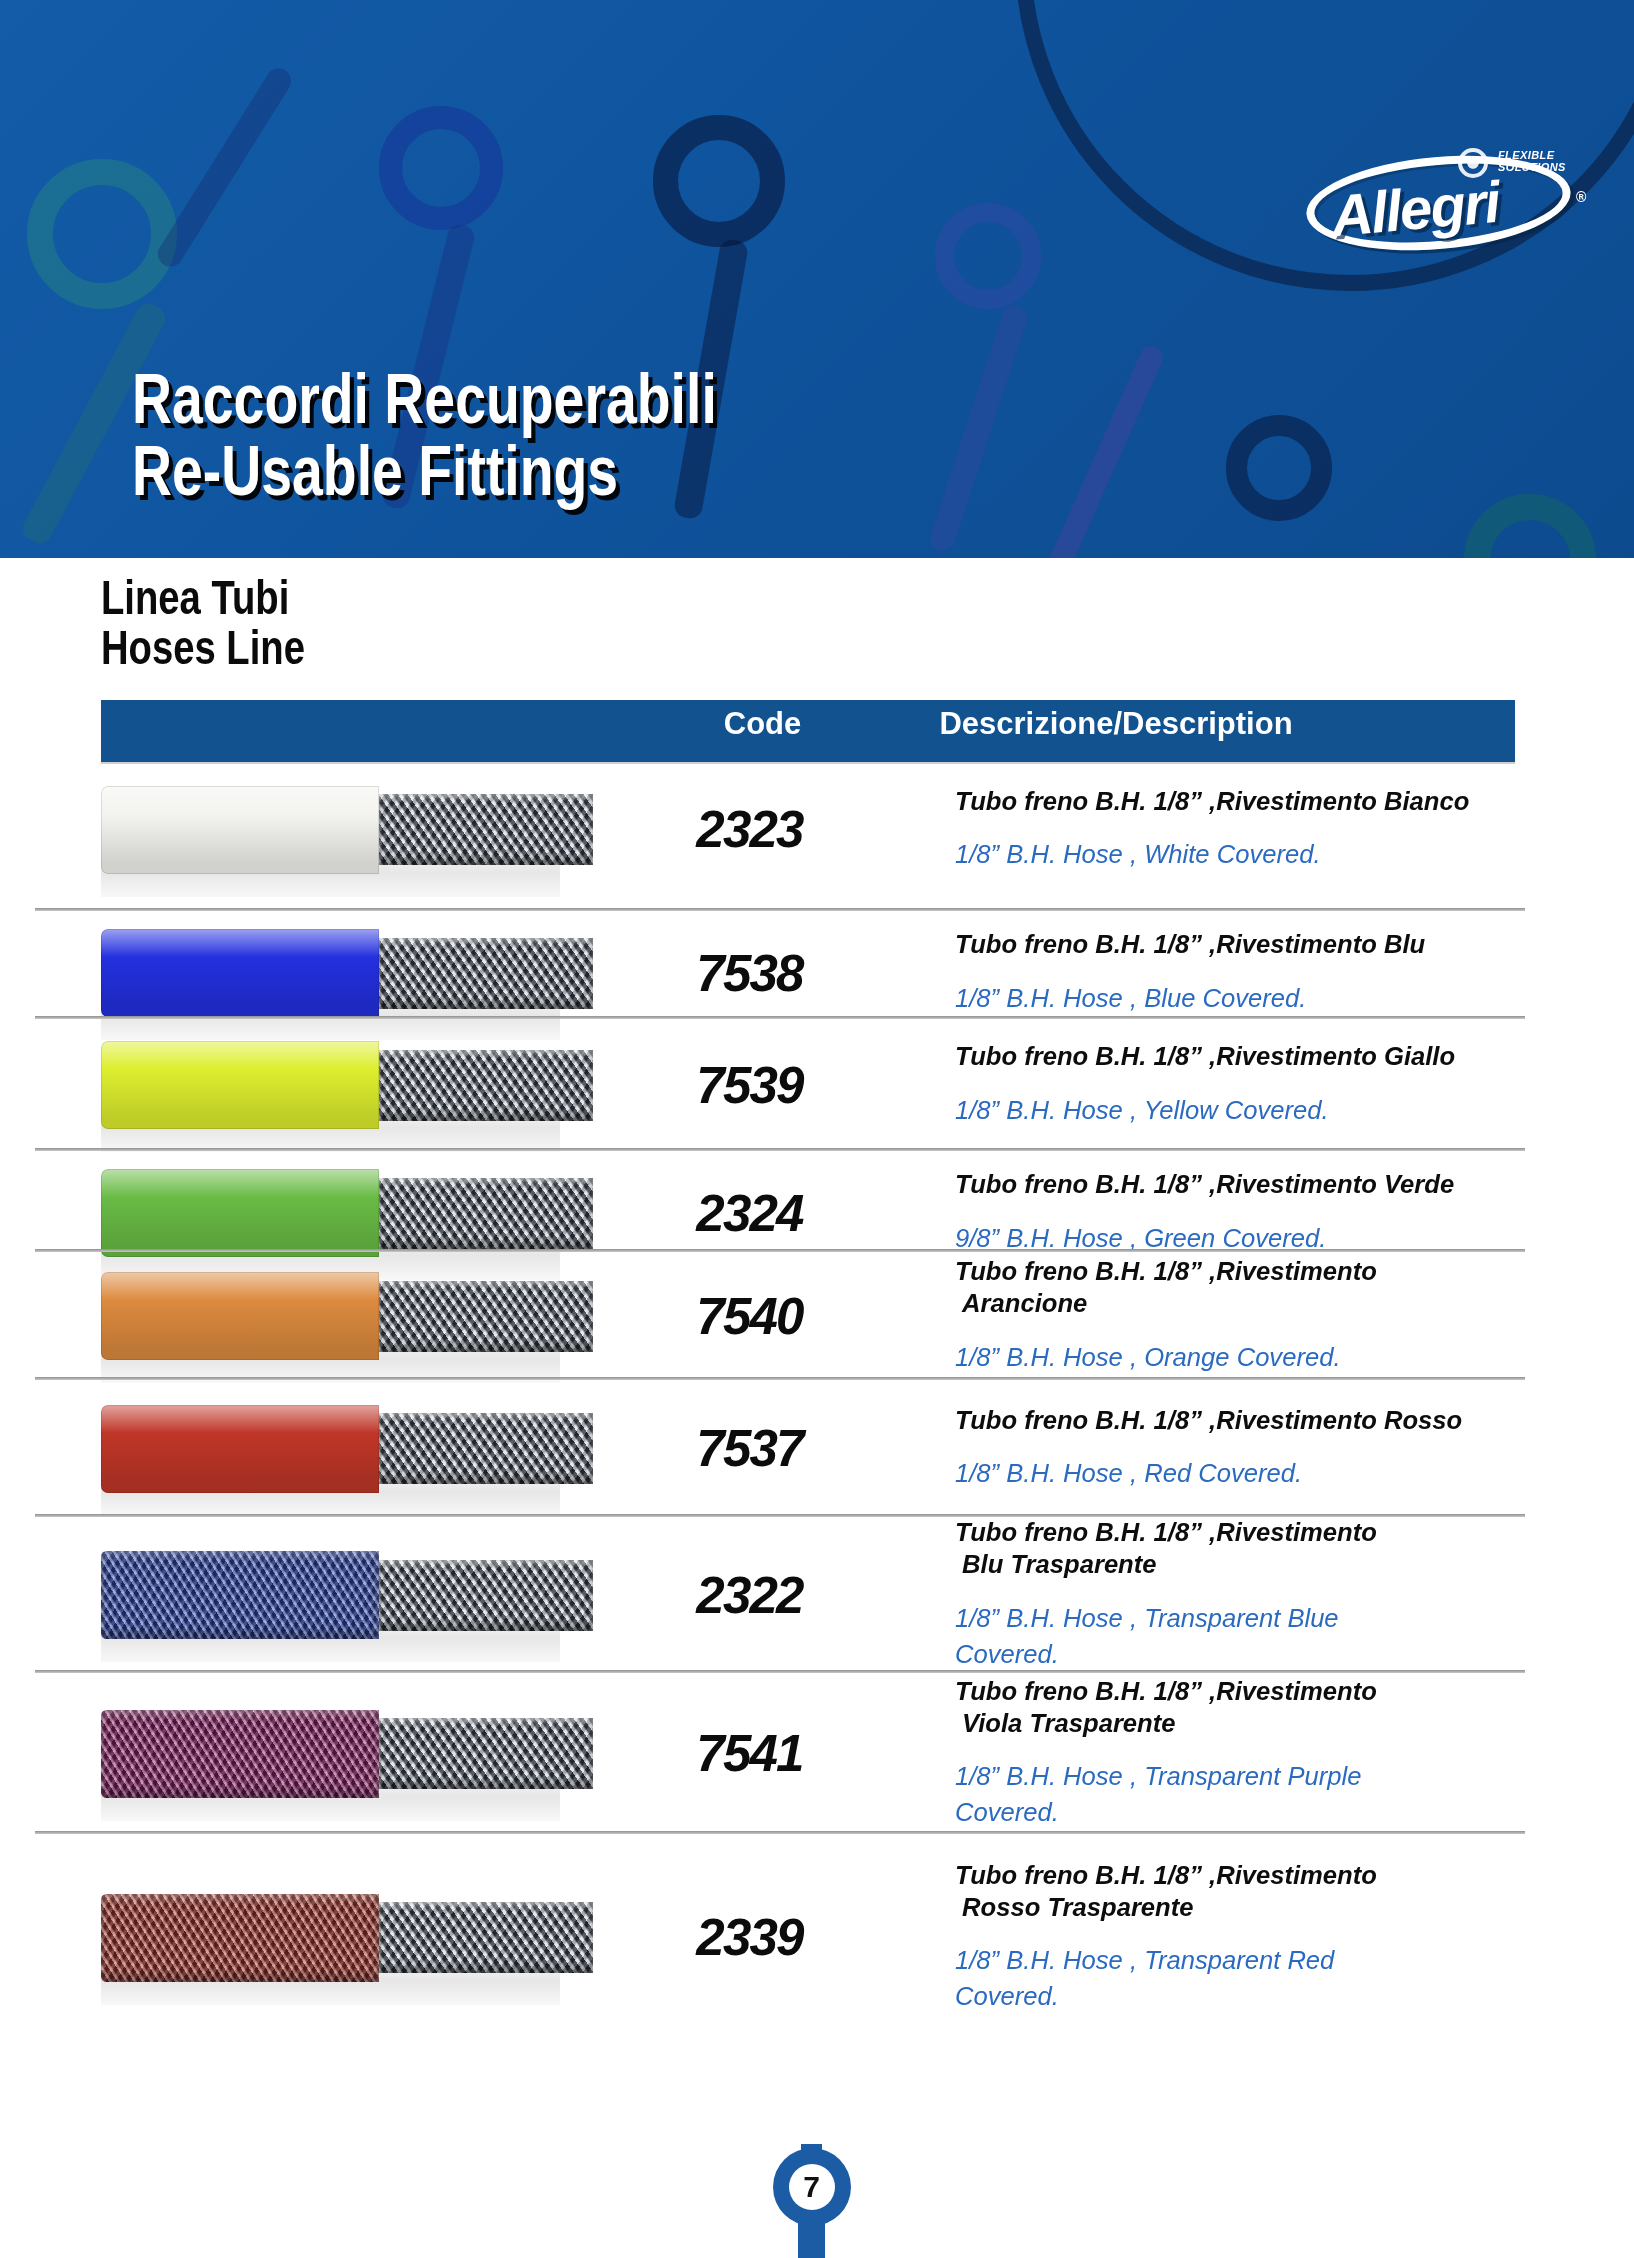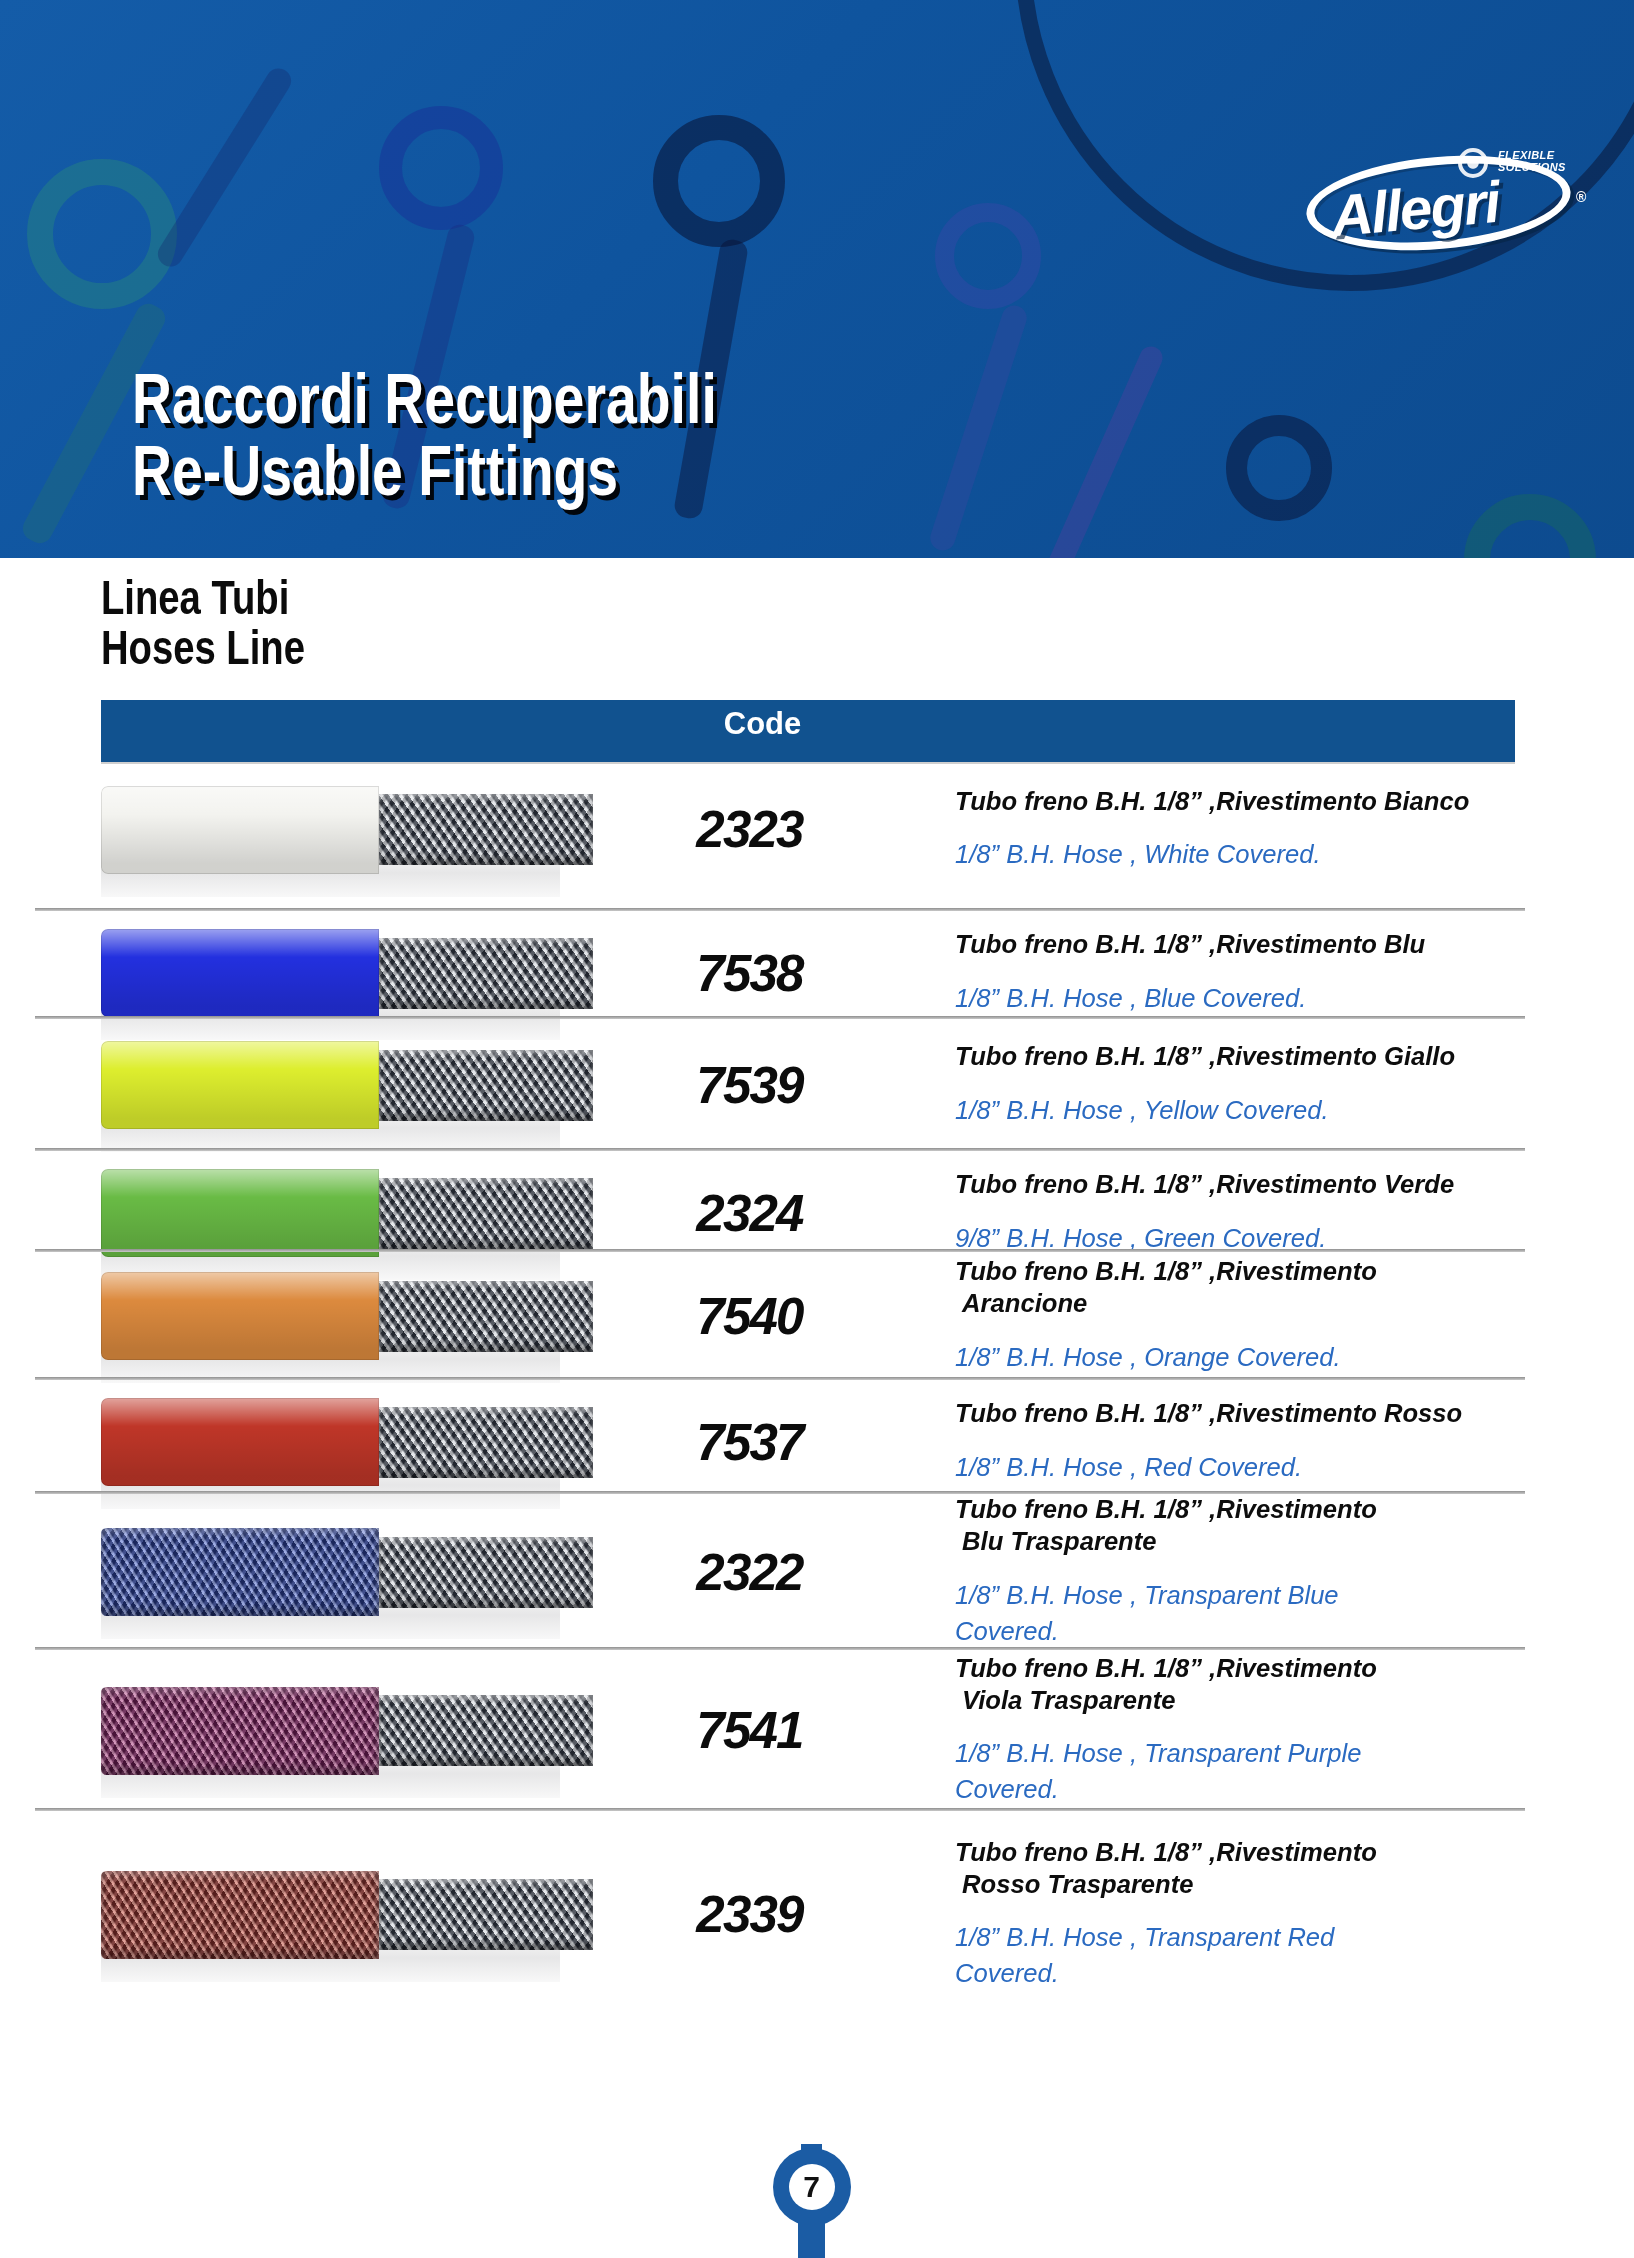--- a/index.html
+++ b/index.html
@@ -42,21 +42,21 @@
   .thead span { position:absolute; top:6.2px; color:#ffffff; font-weight:bold; font-size:31px;
                 text-align:center; }
   .th-code { left:582px; width:159px; }
   .th-desc { left:706px; width:618px; }
 
   .tbody { position:absolute; left:0; top:748px; width:1635px; }
   .row { position:relative; display:grid; grid-template-columns:101px 494px 309px 1fr;
          align-items:center; }
   .row:nth-of-type(1){height:163px;} .row:nth-of-type(2){height:108px;}
   .row:nth-of-type(3){height:132px;} .row:nth-of-type(4){height:101px;}
-  .row:nth-of-type(5){height:128px;} .row:nth-of-type(6){height:114px;}
+  .row:nth-of-type(5){height:128px;} .row:nth-of-type(6){height:137px;}
   .row:nth-of-type(7){height:156px;} .row:nth-of-type(8){height:161px;}
   .row:nth-of-type(9){height:207px;}
   .row:not(:last-child)::after { content:""; position:absolute; left:35px; right:110px; bottom:0;
          height:2.6px; background:linear-gradient(to bottom,#8f8f8f,#c9c9c9); }
 
   .hose-tile { grid-column:2; position:relative; height:124px; display:flex; align-items:center; }
   .hose-tile::before { content:""; position:absolute; left:0; right:35px; top:8.8px; bottom:-5.3px;
          background:linear-gradient(to bottom, rgba(0,0,0,0) 55%, rgba(120,120,125,0.18) 80%, rgba(120,120,125,0.05)); }
   .hose-main { position:relative; width:278px; height:88px; }
   .hose-main.solid { background:linear-gradient(to bottom, rgba(255,255,255,.55), rgba(255,255,255,0) 32%,
@@ -128,20 +128,21 @@
     </div>
   </div>
 
   <div class="section-title">
     <span class="condense"><span>Linea Tubi</span><br>
     <span>Hoses Line</span></span>
   </div>
 
   <div class="thead">
     <span class="th-code">Code</span>
+    <span class="th-desc">Descrizione/Description</span>
   </div>
 
   <div class="tbody">
 
     <div class="row">
       <div class="hose-tile">
         <div class="hose-main solid" style="--hose-color: #f3f3ef;"></div>
         <div class="hose-steel"></div>
       </div>
       <div class="code-cell">2323</div>

